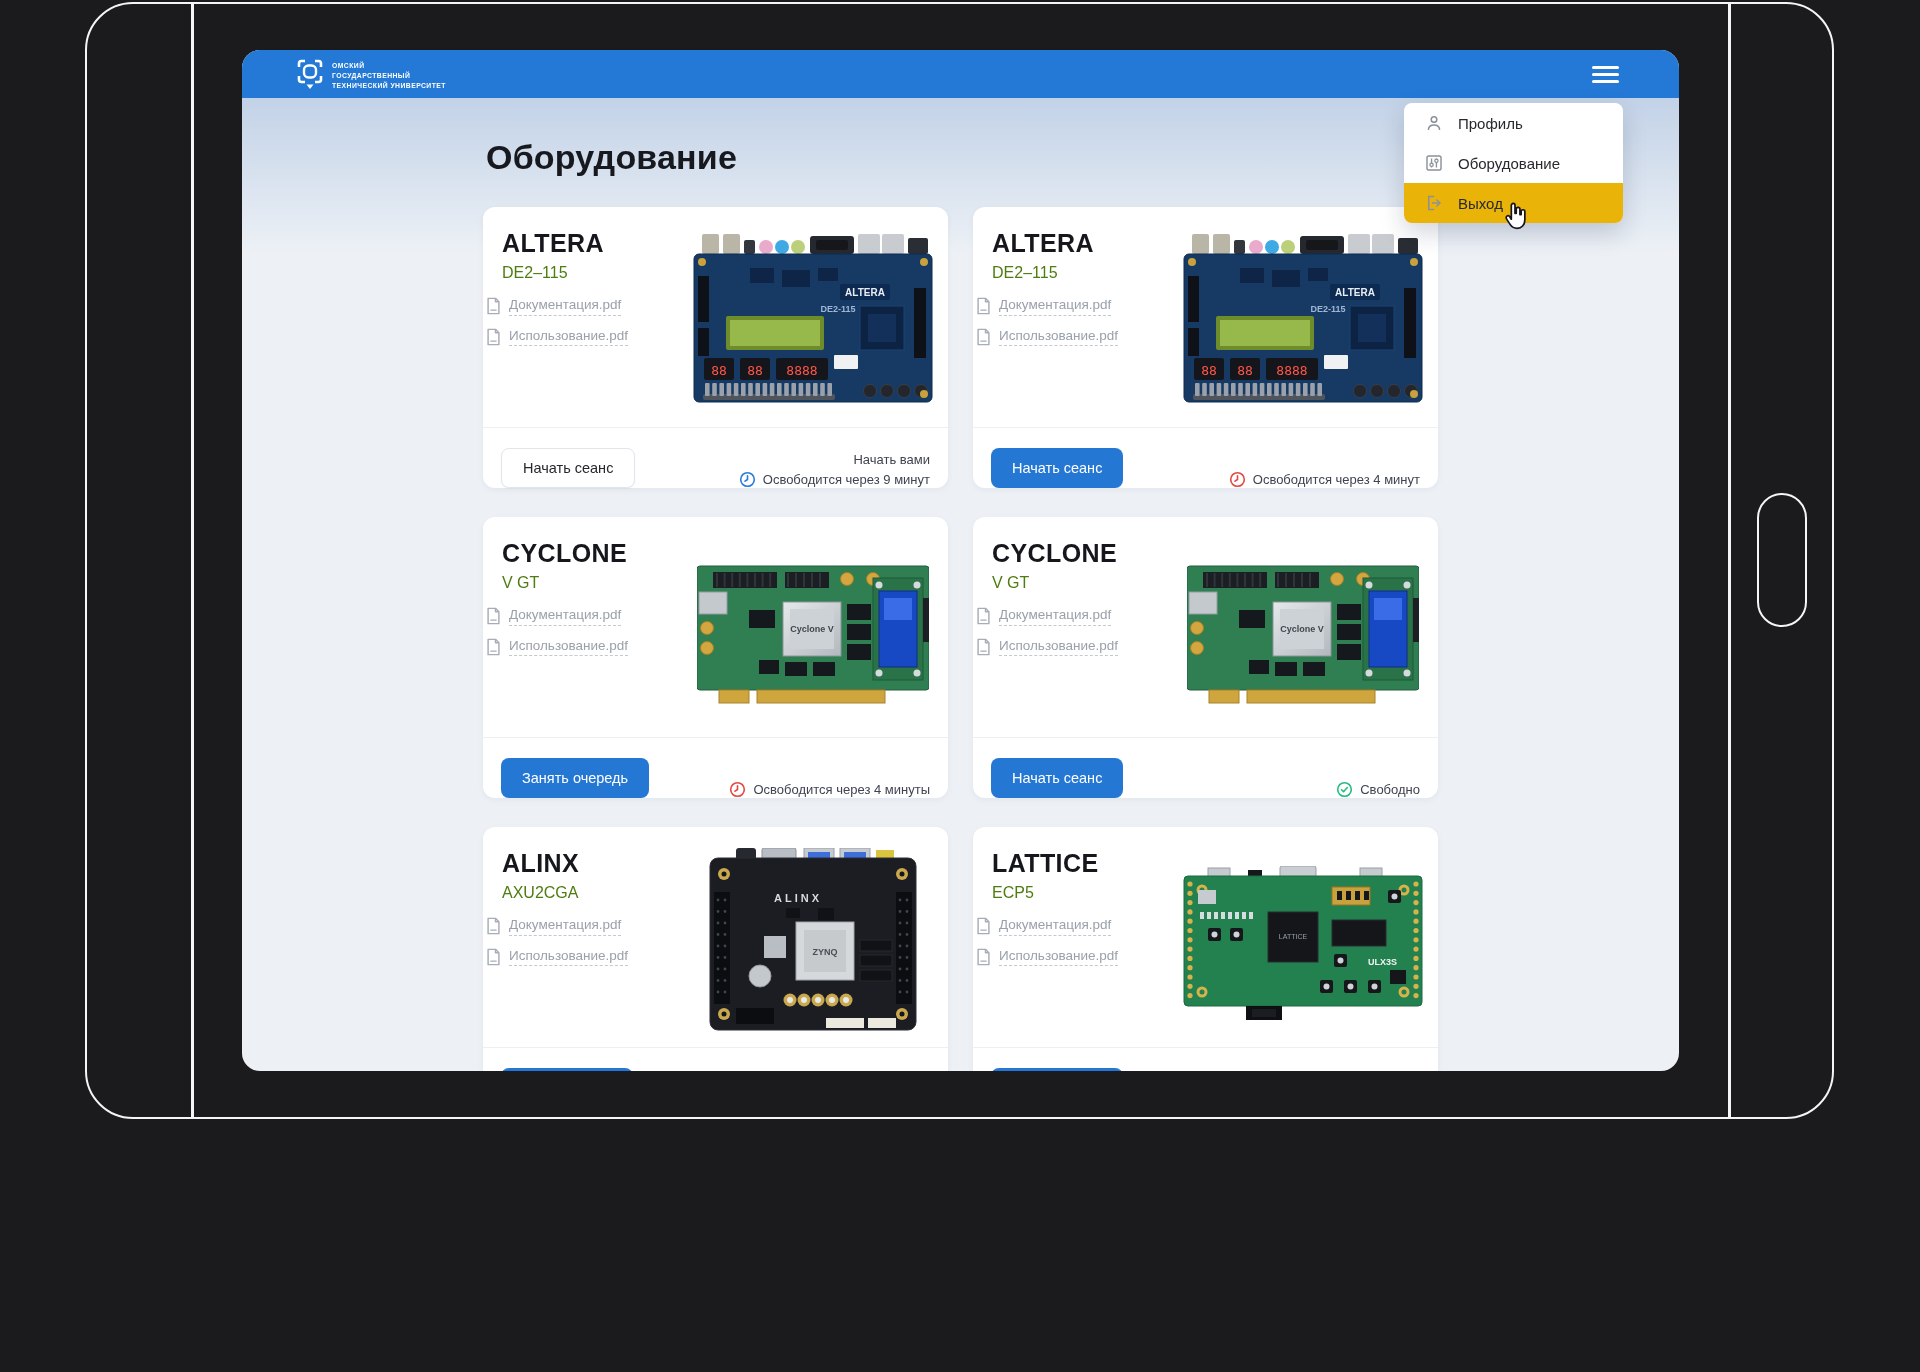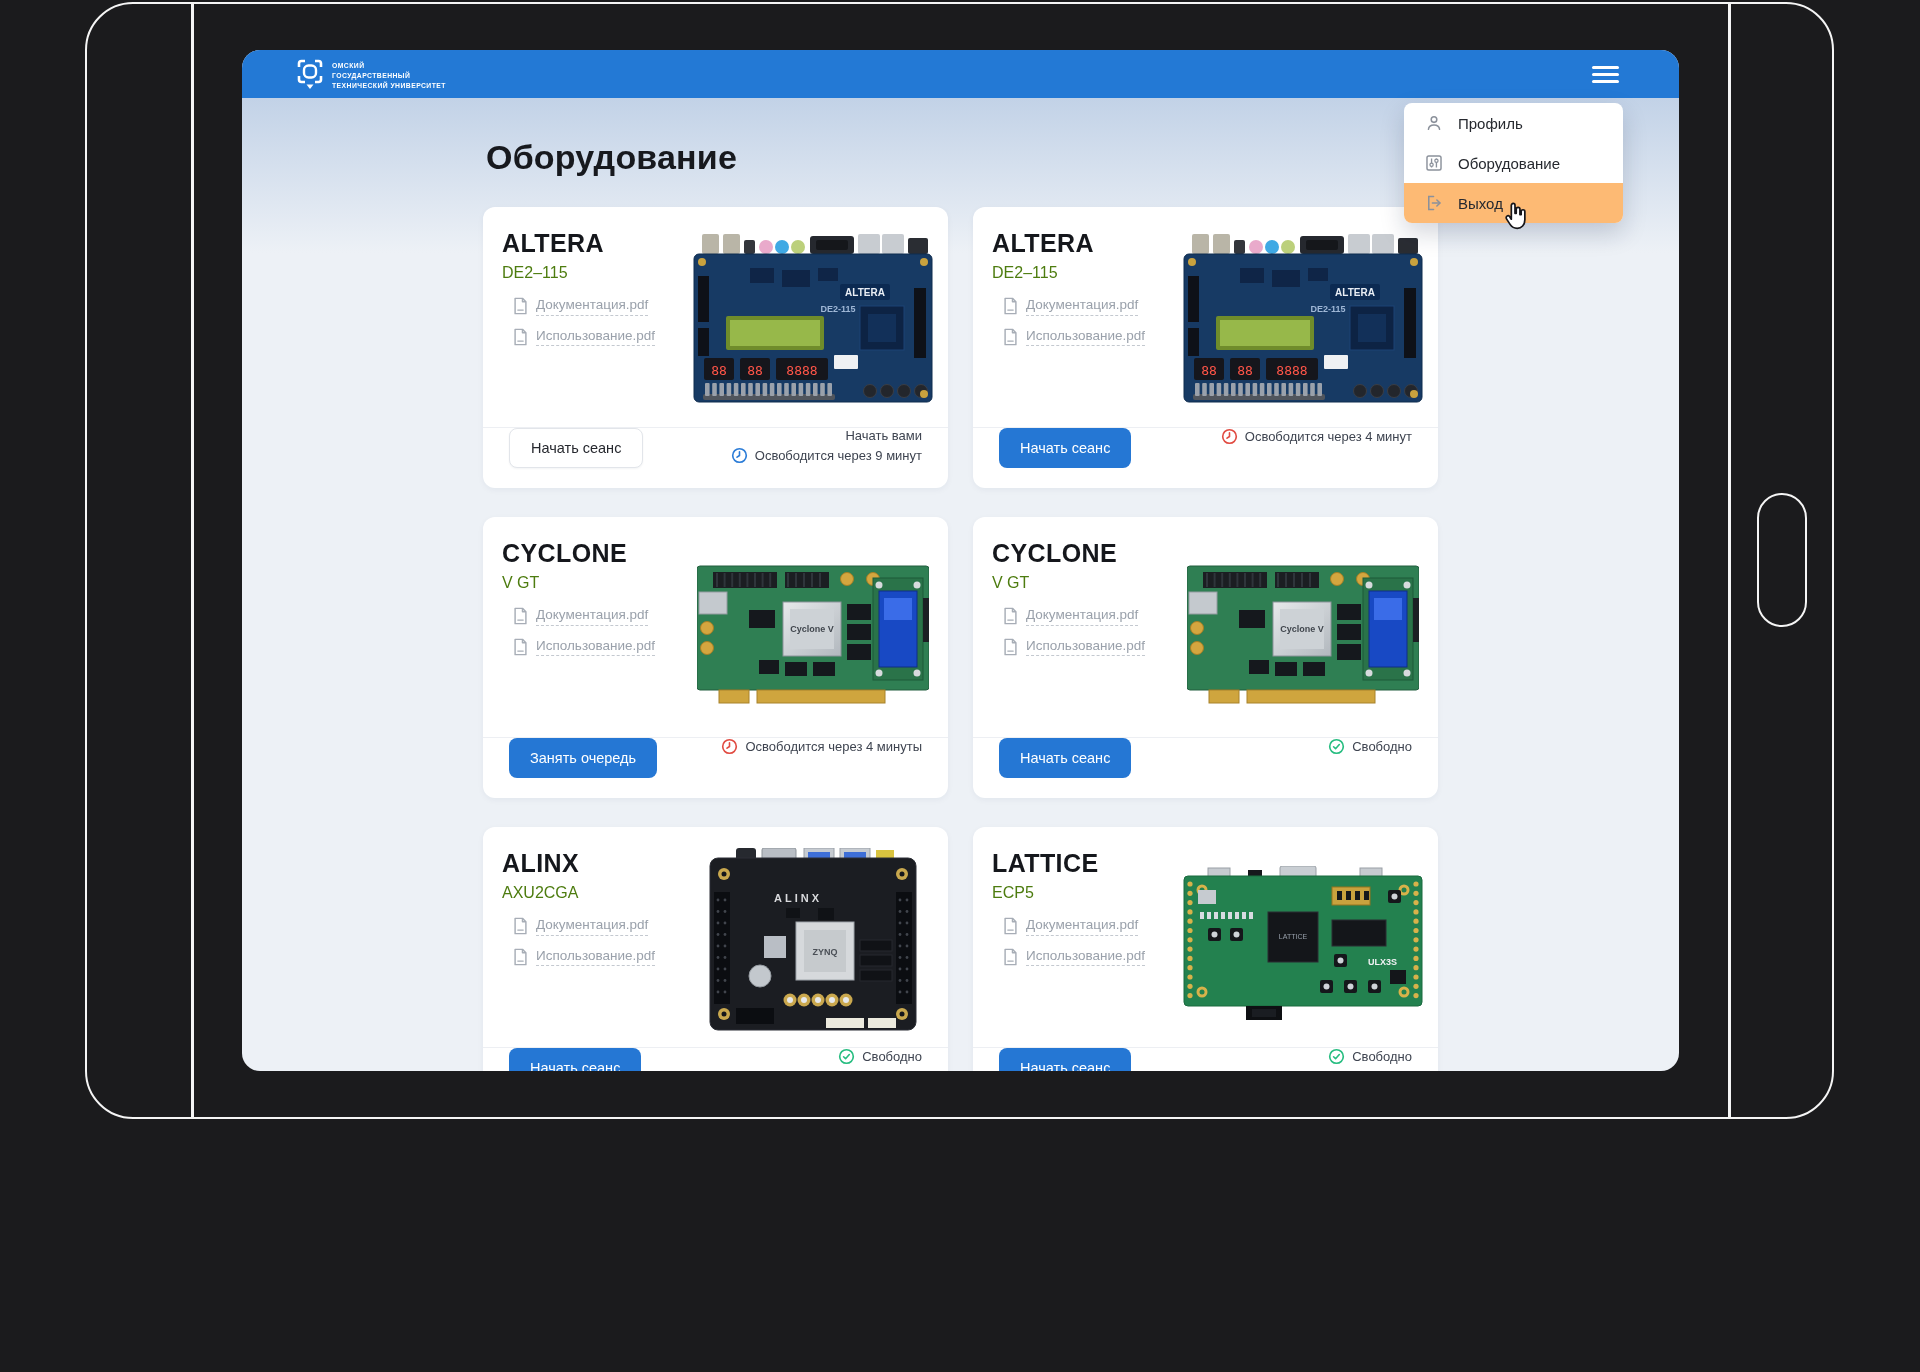--- a/index.html
+++ b/index.html
@@ -34,45 +34,45 @@
     font-weight:600;color:#17191e;letter-spacing:.2px;z-index:1}
 
   
   .grid{position:absolute;left:241px;top:157px;z-index:1;display:grid;
     grid-template-columns:465px 465px;grid-auto-rows:281px;column-gap:25px;row-gap:29px}
   .card{position:relative;background:#fff;border-radius:12px;
     box-shadow:0 2px 6px rgba(24,40,70,.05)}
   .card-brand{margin:0;position:absolute;left:19px;top:22px;font-size:25px;
     font-weight:600;color:#15171c;letter-spacing:.4px}
   .card-model{position:absolute;left:19px;top:57px;font-size:16px;color:#4d7c0f}
-  .files{position:absolute;left:30px;top:90px;display:flex;flex-direction:column;gap:12px}
+  .files{position:absolute;left:3px;top:90px;display:flex;flex-direction:column;gap:12px}
   .file-link{display:inline-flex;align-items:center;gap:8px;font-size:13.5px;
     color:#9aa1ab;text-decoration:none;cursor:pointer}
   .file-label{border-bottom:1.5px dashed #c4c9d0;padding-bottom:2.5px}
   .board{position:absolute;top:20px;right:12px;width:246px;height:192px;
     display:flex;align-items:center;justify-content:center}
   .card-footer{position:absolute;left:0;right:0;top:220px;bottom:0;
-    border-top:1px solid #edeff3;display:flex;align-items:flex-start;
-    justify-content:space-between;padding:0 26px;border-radius:0 0 16px 16px}
+    border-top:1px solid #edeff3;display:flex;align-items:flex-end;
+    justify-content:space-between;padding:0 18px;border-radius:0 0 16px 16px}
   .btn{height:40px;padding:0 21px;border-radius:8px;font-size:14.5px;
     font-family:inherit;cursor:pointer;font-weight:500;white-space:nowrap}
   .btn.outline{background:#fff;border:1px solid #e2e5ea;color:#26282e;
     box-shadow:0 1px 2px rgba(20,30,50,.05)}
   .btn.primary{background:#2577d4;border:none;color:#fff}
   .status{display:flex;flex-direction:column;align-items:flex-end;gap:4px;
     font-size:13px;color:#3e4450}
   .status-row{display:flex;align-items:center;gap:7px}
   .status-row svg{flex:none}
 
   
   .dropdown{position:absolute;left:1162px;top:53px;width:219px;background:#fff;
     border-radius:8px;box-shadow:0 10px 24px rgba(15,30,60,.18);z-index:5;overflow:hidden}
   .menu-item{height:40px;display:flex;align-items:center;gap:15px;padding-left:21px;
     font-size:15px;color:#26292f;cursor:pointer}
-  .menu-item.active{background:#fdba74}
+  .menu-item.active{background:#eab308}
   .cursor{position:absolute;left:1258px;top:151px;z-index:6;pointer-events:none}
 </style>
 </head>
 <body>
 
 <div class="frame-outline"></div>
 <div class="bezel-line" id="bezel-left"></div>
 <div class="bezel-line" id="bezel-right"></div>
 <div class="camera-pill"></div>
 

